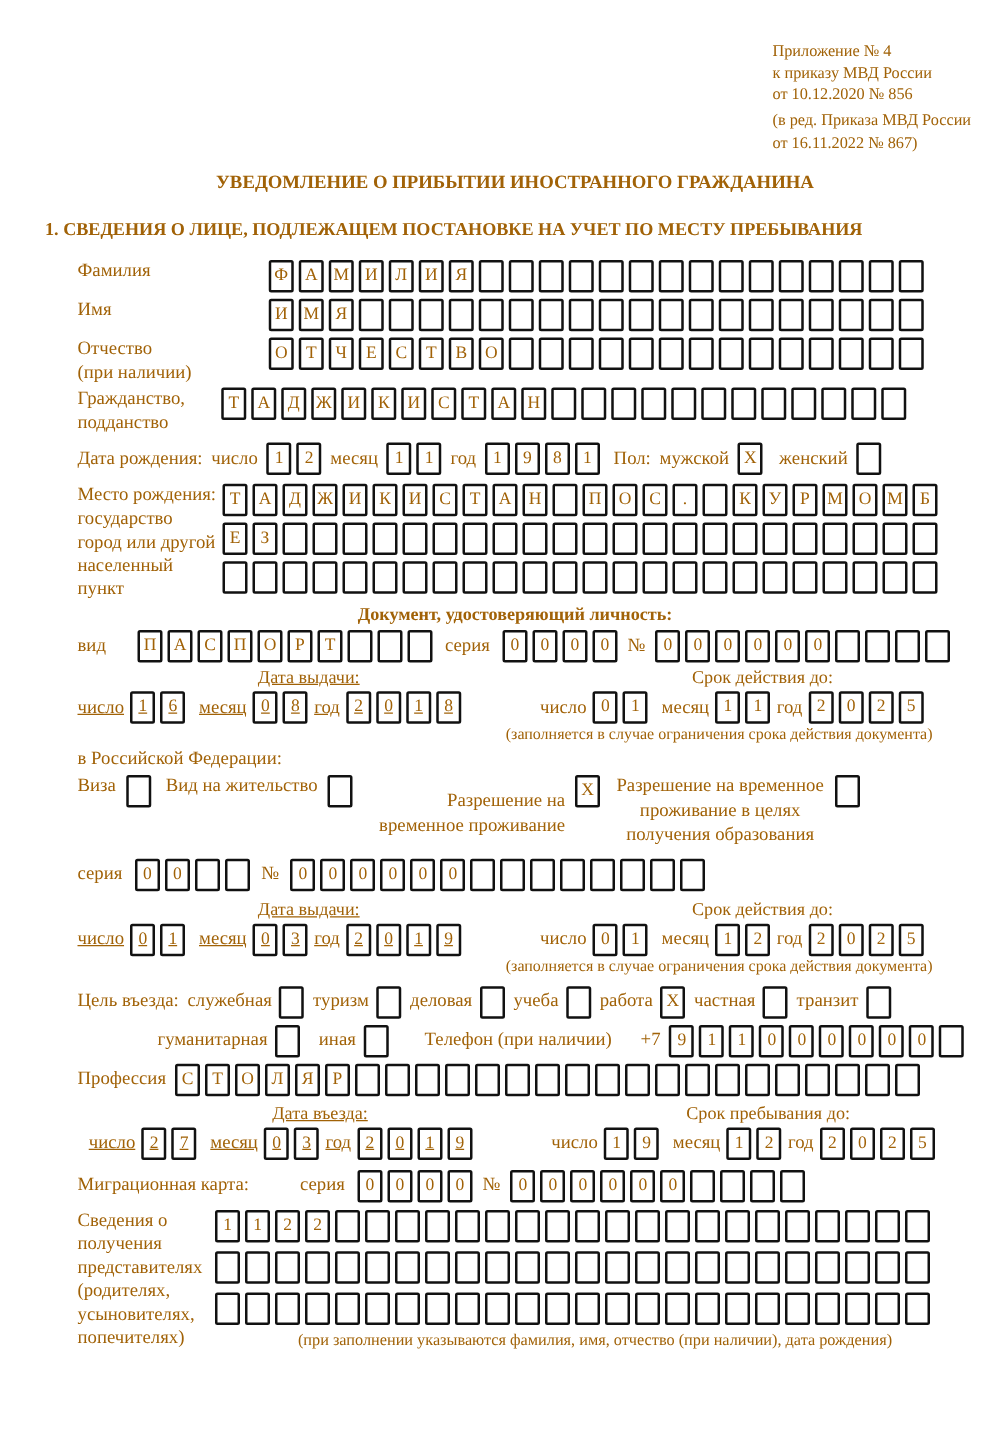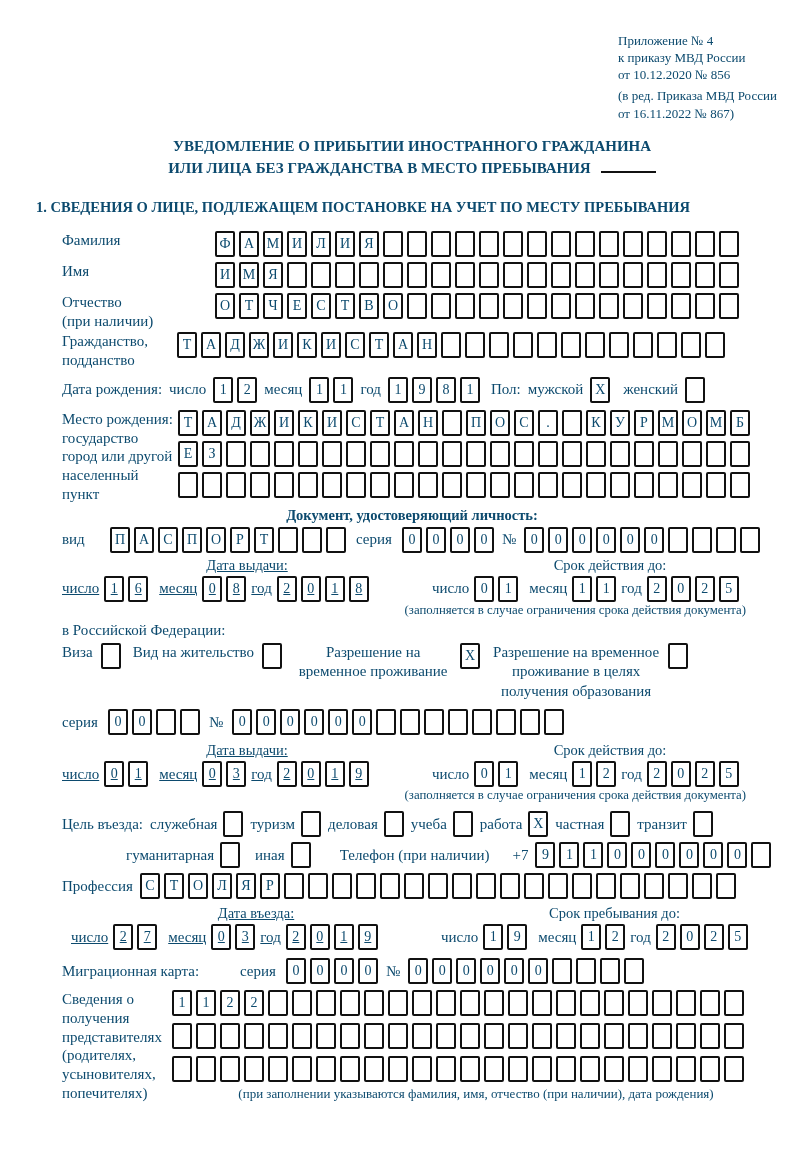--- a/index.html
+++ b/index.html
@@ -1,21 +1,21 @@
 <!DOCTYPE html>
 <html><head>
 <meta charset="utf-8">
 <style>
   * { box-sizing: border-box; margin: 0; padding: 0; }
   html,body { background:#ffffff; }
   body { width:800px; }
   .page {
     width:800px; height:1163px; overflow:hidden;
     padding:32px 12px 8px 36px;
-    background:#ffffff; color:#0c4a6e;
+    background:#ffffff; color:#a16207;
     font-family:"Liberation Serif","DejaVu Serif",serif;
     font-size:15px;
   }
   .appendix { margin-left:582px; font-size:13px; line-height:1.32; }
   .appendix .amend { margin-top:4px; }
   .forma { text-align:right; margin:13px 48px 0 0; font-weight:bold; font-size:15px; letter-spacing:.5px; }
   .title { margin-top:13px; text-align:center; font-weight:bold; font-size:15px; line-height:1.5; }
   .title-underline { display:inline-block; width:55px; border-bottom:2px solid #111; margin-left:10px; height:14px; }
   .section-title { margin-top:19px; font-weight:bold; font-size:14.5px; }
 
@@ -44,21 +44,21 @@
   .dgroup { display:flex; flex-direction:column; }
   .dgroup.left { width:370px;text-decoration:underline; }
   .dgroup.right { flex:1; }
   .dheader { text-align:center; font-size:14.5px; margin-bottom:2px; }
   .dfields { display:flex; align-items:center; gap:5px; }
   .footnote { text-align:right; font-size:12.8px; margin:1px 42px 0 0; }
 
   .opts-row { margin-top:4px; display:flex; align-items:flex-start; gap:12px; }
   .opt { display:inline-flex; align-items:flex-start; gap:8px; }
   .opt-text { line-height:1.3; }
-  .opt-text.c2 { width:158px; text-align:center; }
+  .opt-text.c2 { width:158px; text-align:right;margin-top:12px; }
   .opt-text.c3 { width:168px; text-align:center; }
 
   .purpose-row { display:flex; align-items:center; gap:7px; margin-top:8px; }
   .purpose { display:inline-flex; align-items:center; gap:6px; }
 
   .reps-footnote { font-size:13px; margin:4px 0 0 36px; text-align:center; }
 </style>
 </head>
 <body>
 
@@ -67,21 +67,20 @@
   <div class="appendix">
     <div>Приложение № 4</div>
     <div>к приказу МВД России</div>
     <div>от 10.12.2020 № 856</div>
     <div class="amend">(в ред. Приказа МВД России</div>
     <div>от 16.11.2022 № 867)</div>
   </div>
 
   <div class="title">
     <div>УВЕДОМЛЕНИЕ О ПРИБЫТИИ ИНОСТРАННОГО ГРАЖДАНИНА</div>
-    <div><span>ИЛИ ЛИЦА БЕЗ ГРАЖДАНСТВА В МЕСТО ПРЕБЫВАНИЯ</span><span class="title-underline"></span></div>
   </div>
 
   <div class="section-title">1. СВЕДЕНИЯ О ЛИЦЕ, ПОДЛЕЖАЩЕМ ПОСТАНОВКЕ НА УЧЕТ ПО МЕСТУ ПРЕБЫВАНИЯ</div>
 
   <div class="frow" style="margin-top:15px;">
     <div class="flabel w-surname">Фамилия</div>
     <div class="boxrow">
         <span class="cell">Ф</span>
         <span class="cell">А</span>
         <span class="cell">М</span>

